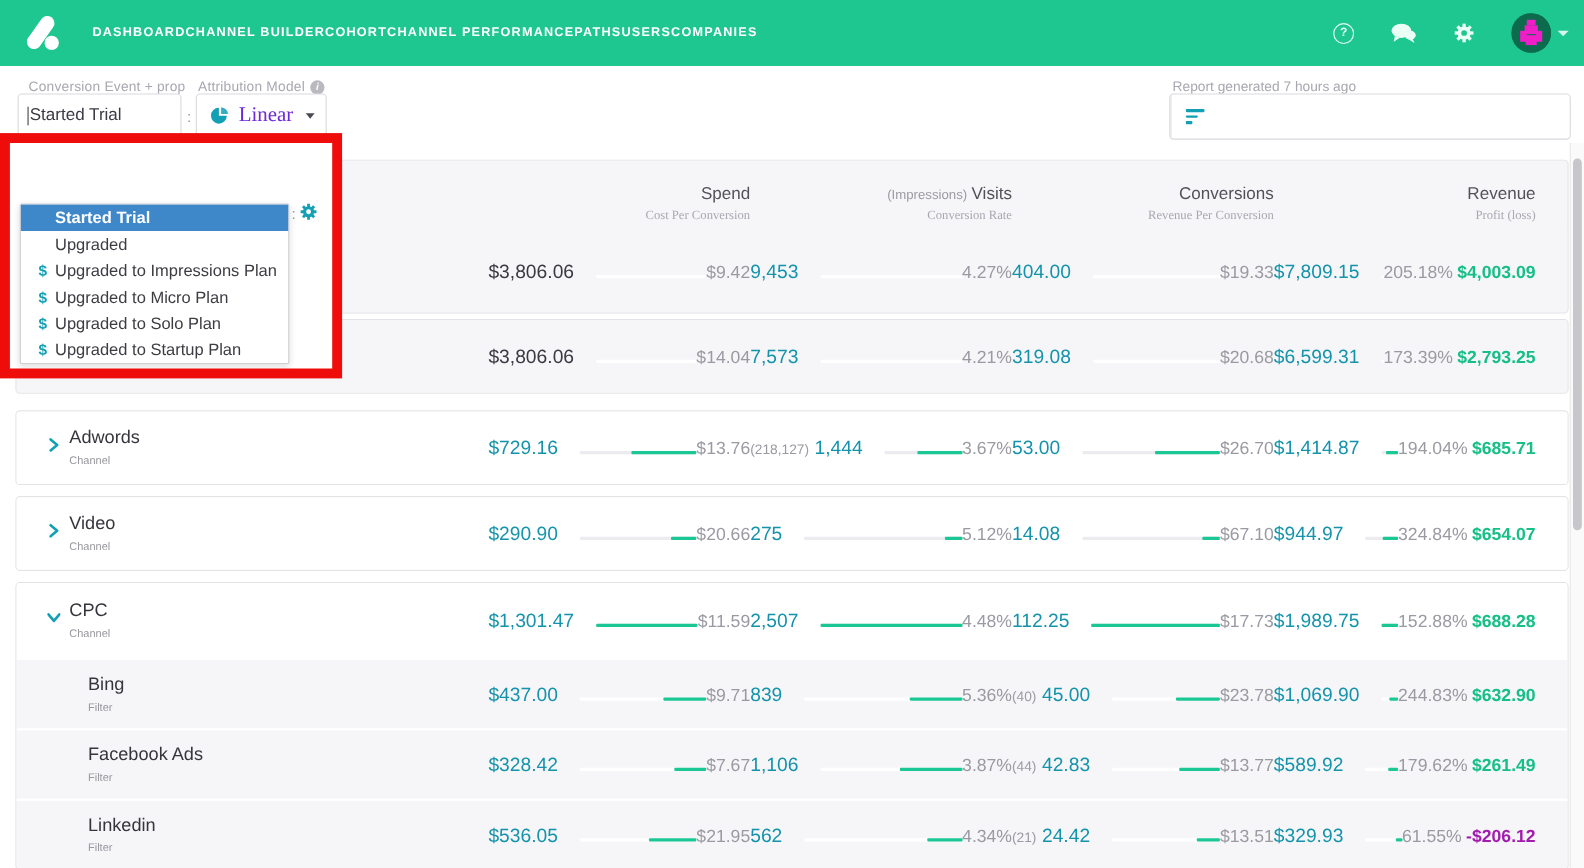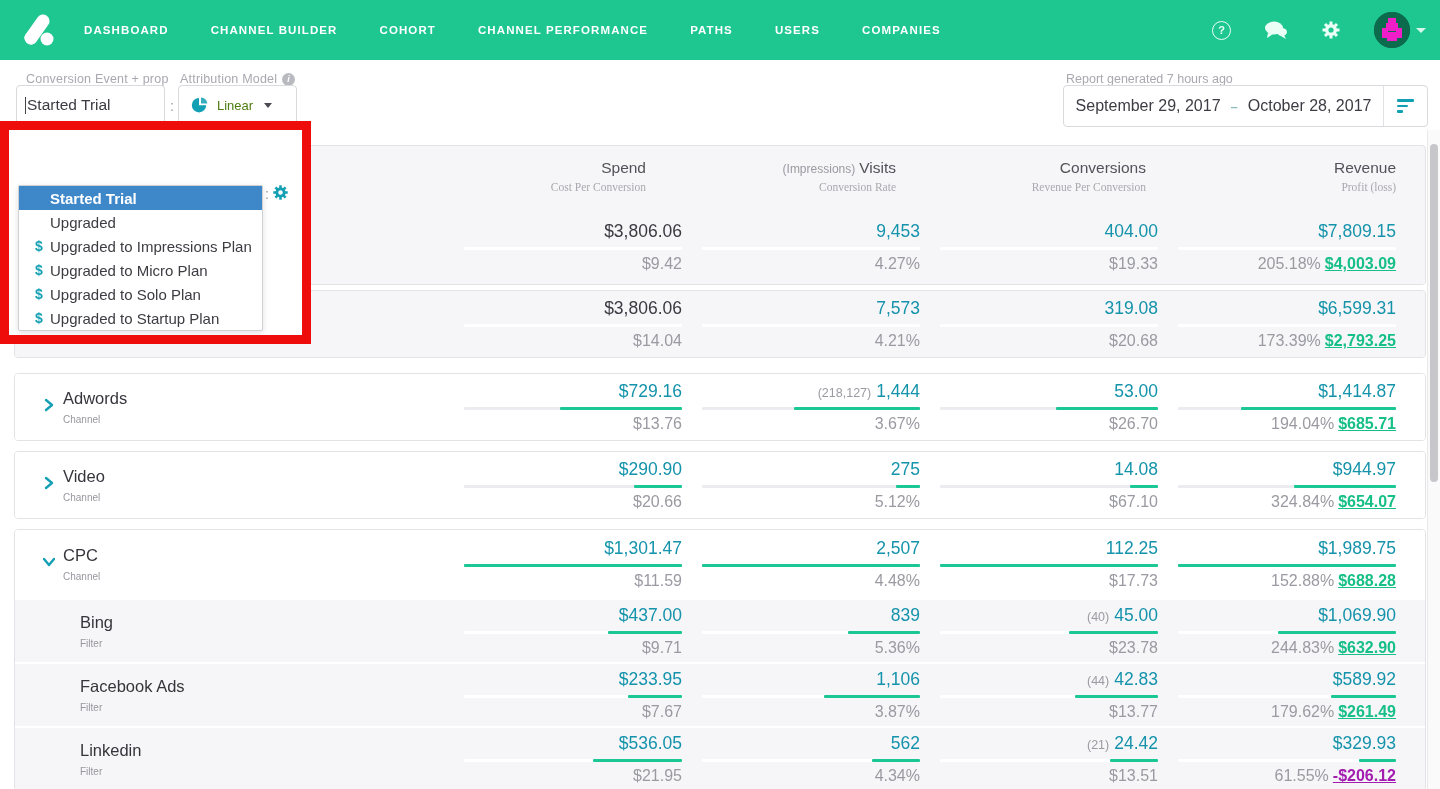--- a/index.html
+++ b/index.html
@@ -2,21 +2,21 @@
 <html><head>
 <meta charset="utf-8">
 <style>
   * { margin:0; padding:0; box-sizing:border-box; }
   html,body { width:1440px; height:789px; overflow:hidden; background:#fff;
     font-family:"Liberation Sans","DejaVu Sans",sans-serif; }
 
   
   .nav { position:relative; height:60px; background:#1ec78f; display:flex; align-items:center; }
   .nav-logo { width:46px; height:46px; margin-left:16px; display:flex; align-items:center; justify-content:center; cursor:pointer; }
-  .nav-items { display:flex; align-items:center; margin-left:22px; gap:42px; }
+  .nav-items { display:flex; align-items:center; margin-left:22px; }
   .nav-item { color:#fff; font-size:11.5px; font-weight:bold; letter-spacing:1.1px; cursor:pointer; white-space:nowrap; }
   .nav-right { position:absolute; right:14px; display:flex; align-items:center; gap:33px; }
   .icon-help { width:19px; height:19px; border:1.8px solid #eafff6; border-radius:50%; color:#eafff6;
     font-size:11px; font-weight:bold; display:flex; align-items:center; justify-content:center; cursor:pointer; }
   .icon-btn { cursor:pointer; display:flex; align-items:center; }
   .avatar-wrap { display:flex; align-items:center; gap:6px; cursor:pointer; }
   .avatar { width:36px; height:36px; border-radius:50%; background:#0c6b4c; overflow:hidden; }
   .nav-caret { width:0; height:0; border-left:5px solid transparent; border-right:5px solid transparent; border-top:5px solid #d6f7ea; }
 
   
@@ -27,21 +27,21 @@
   .info-icon { width:13px; height:13px; border-radius:50%; background:#b9b9c0; color:#fff; font-size:9px; font-weight:bold;
     font-style:italic; display:inline-flex; align-items:center; justify-content:center; }
   .conv-input { position:absolute; left:16px; top:25px; width:149px; height:40px; border:1px solid #d9d9de; border-radius:4px;
     background:#fff; font-size:15.5px; color:#3a3a42; display:flex; align-items:center; padding-left:8px; z-index:5; }
   .text-caret { display:inline-block; width:1px; height:17px; background:#444; margin-right:1px; }
   .sep-colon { position:absolute; font-size:14px; color:#9a9aa2; z-index:5; }
   #colon1 { left:170px; top:38px; }
   #colon2 { left:265px; top:126px; }
   .model-dd { position:absolute; left:178px; top:25px; width:119px; height:40px; border:1px solid #d9d9de; border-radius:4px;
     background:#fff; display:flex; align-items:center; gap:9px; padding-left:12px; cursor:pointer; z-index:5; }
-  .model-dd .dd-label { font-size:13px; color:#4d7c0f; }
+  .model-dd .dd-label { font-size:19px; color:#6d28d9;font-family:Liberation Serif, serif; }
   .dd-caret { width:0; height:0; border-left:4.5px solid transparent; border-right:4.5px solid transparent; border-top:5px solid #4a4a52; margin-left:2px; }
   #toolbar-gear { position:absolute; left:272px; top:124px; cursor:pointer; z-index:5; }
 
   .report-label { position:absolute; left:1066px; top:12px; font-size:12.5px; color:#a8a8b0; z-index:2; }
   .date-box { position:absolute; left:1063px; top:25px; width:365px; height:42px; border:1px solid #d9d9de; border-radius:4px;
     background:#fff; display:flex; align-items:center; z-index:2; cursor:pointer; }
   .date-text { flex:1; display:flex; align-items:center; justify-content:center; gap:10px; font-size:16px; color:#3c3c44; }
   .date-sep { color:#8fb8bd; font-size:13px; font-weight:bold; }
   .date-filter { width:44px; height:100%; border-left:1px solid #e2e2e6; display:flex; flex-direction:column;
     align-items:flex-start; justify-content:center; gap:3px; padding-left:13px; cursor:pointer; }
@@ -63,47 +63,47 @@
 
   
   .content { position:relative; }
   .cards { padding:0 14px; }
   .card { border:1px solid #e3e3e7; border-radius:4px; overflow:hidden; background:#fff; }
   .card.gray { background:#f6f6f8; }
   #card-total { margin-bottom:5px; }
   #card-paid { margin-bottom:15px; }
   #card-adwords, #card-video { margin-bottom:10px; }
 
-  .thead { display:flex; align-items:flex-start; padding:13px 29px 0 48px; height:64px;gap:12px; }
+  .thead { display:flex; align-items:center; padding:13px 29px 0 48px; height:64px; }
   .thead .spacer { flex:1; }
   .hcell { width:238px; text-align:right; }
   .hcell .t { font-size:15.5px; color:#52525a; }
   .hcell .t .pfx { font-size:12px; color:#9a9aa2; margin-right:4px; }
   .hcell .s { font-size:11.5px; color:#a8a8b0; margin-top:4px;font-family:Liberation Serif, serif; }
 
   .row { position:relative; display:flex; align-items:center; padding:0 29px 0 0; }
   .row.h74 { height:74px; } .row.h66 { height:66px; } .row.h68 { height:68px; } .row.h64 { height:64px; }
   .row.gray { background:#f6f6f8; }
   .row.white { background:#fff; }
   .row.subrow { border-top:2px solid #fff; }
   .row .labelbox { flex:1; padding-left:48px; }
   .row.indent .labelbox { padding-left:65px; }
   .row-title { font-size:16.5px; color:#35353c; }
   .row-sub { font-size:10px; color:#97979e; margin-top:6px; }
   .chev { position:absolute; left:28px; top:50%; transform:translateY(-50%); cursor:pointer; }
 
-  .cell { width:238px; display:flex; flex-direction:column; align-items:flex-end; }
+  .cell { width:238px; display:flex; flex-direction:row; align-items:flex-end; }
   .cell .main { font-size:17.5px; color:#1493ab; white-space:nowrap; }
   .cell .main.dark { color:#3a3a42; }
   .cell .main .pfx { font-size:12.5px; color:#9a9aa2; margin-right:5px; }
   .cell .track { width:218px; height:3px; background:#ececf0; margin:5px 0 5px 20px; position:relative; border-radius:1px; }
   .row.gray .cell .track { background:#fff; }
   .cell .track .fill { position:absolute; right:0; top:0; height:100%; background:#1bc795; border-radius:1px; }
   .cell .sub { font-size:16px; color:#9a9aa2; white-space:nowrap; }
-  .cell .sub .profit { font-weight:bold; color:#16bf86; margin-left:4px;text-decoration:underline; }
+  .cell .sub .profit { font-weight:bold; color:#16bf86; margin-left:4px; }
   .cell .sub .profit.neg { color:#a21caf; }
 
   
   .scroll-track { position:absolute; right:0; top:130px; height:659px; width:13px; background:#fafafa; border-left:1px solid #e9e9e9; z-index:3; }
   .scroll-thumb { position:absolute; left:2px; top:14px; width:8px; height:338px; background:#c6c6cb; border-radius:4px; cursor:grab; }
 </style>
 </head>
 <body>
 
 <div class="nav">
@@ -198,25 +198,20 @@
           <line x1="4" y1="4" x2="16" y2="16"></line>
           <line x1="16" y1="4" x2="4" y2="16"></line>
         </g>
         <circle cx="10" cy="10" r="6" fill="#14a0b4"></circle>
         <circle cx="10" cy="10" r="2.6" fill="#fff"></circle>
       </svg>
     </div>
 
     <div class="report-label">Report generated 7 hours ago</div>
     <div class="date-box">
-      <div class="date-text">
-        <span>September 29, 2017</span>
-        <span class="date-sep">–</span>
-        <span>October 28, 2017</span>
-      </div>
       <div class="date-filter">
         <i style="width:17px"></i>
           <i style="width:11px"></i>
           <i style="width:6px"></i>
       </div>
     </div>
 
     <div class="event-menu" id="event-menu">
         <div class="dd-item selected">
           <span class="dollar"></span>
@@ -480,21 +475,21 @@
             </div>
           </div>
         </div>
       <div>
           <div class="row gray subrow h64 indent">
             <div class="labelbox">
               <div class="row-title">Facebook Ads</div>
               <div class="row-sub">Filter</div>
             </div>
             <div class="cell">
-              <div class="main"><span>$233.95</span></div>
+              <div class="main"><span>$328.42</span></div>
               <div class="track">
                 <div class="fill" style="width: 25%;"></div>
               </div>
               <div class="sub"><span>$7.67</span></div>
             </div>
             <div class="cell">
               <div class="main"><span>1,106</span></div>
               <div class="track">
                 <div class="fill" style="width: 44%;"></div>
               </div>

